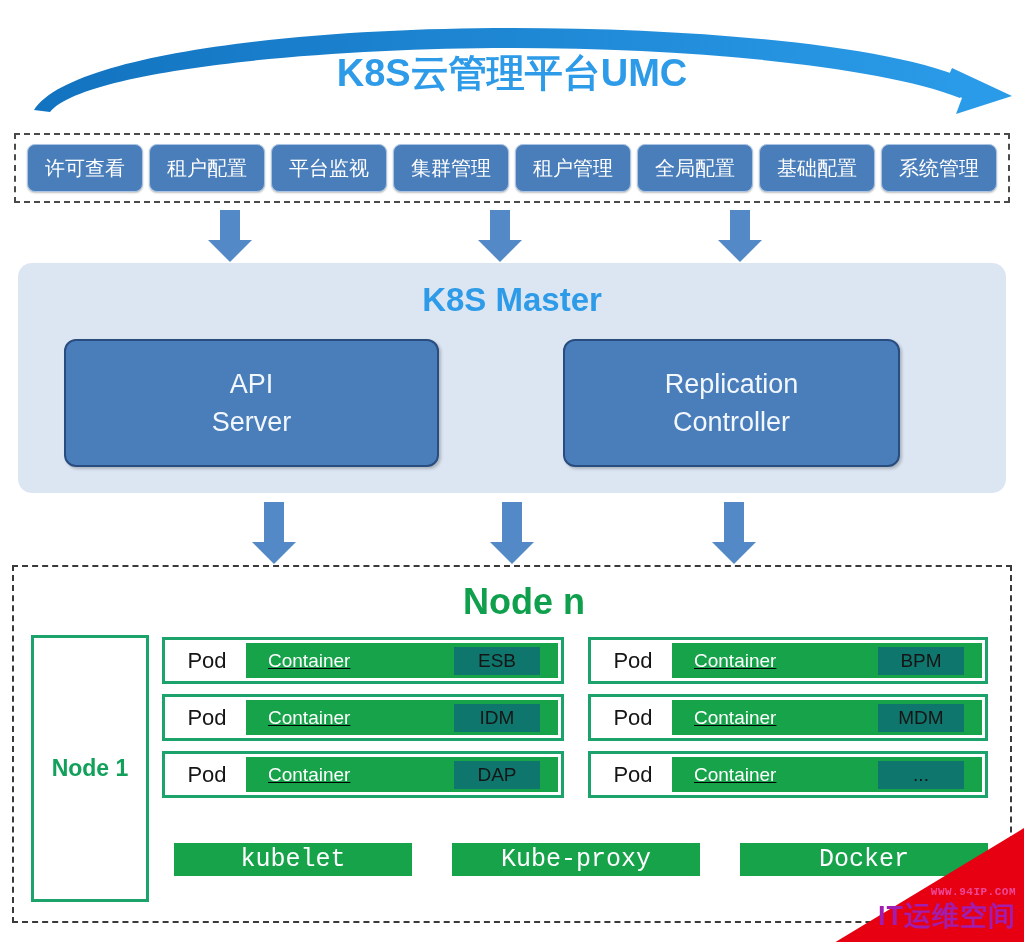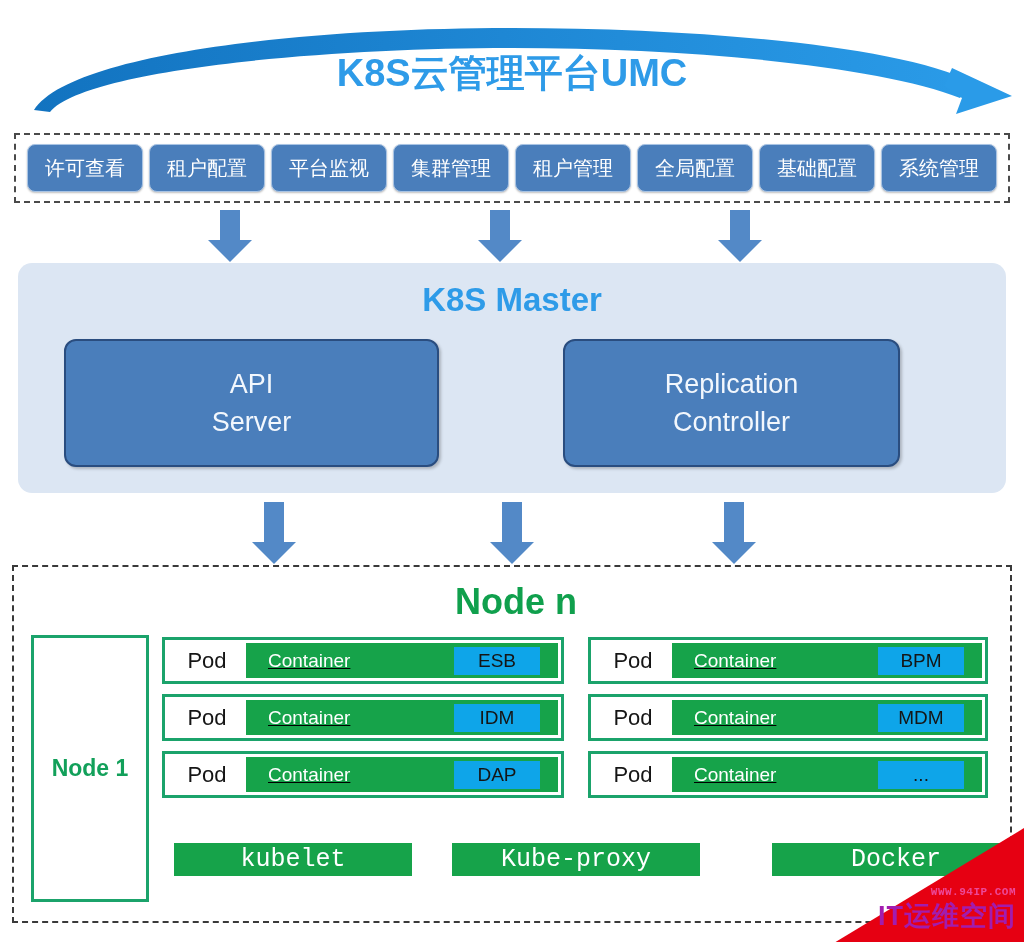--- a/index.html
+++ b/index.html
@@ -86,21 +86,21 @@
   #master-box-api { left: 46px; width: 375px; }
   #master-box-rc  { left: 545px; width: 337px; }
 
   
   .node-region {
     position: absolute; left: 12px; top: 565px;
     width: 1000px; height: 358px;
     border: 2px dashed #3a3a3a;
   }
   .node-title {
-    position: absolute; left: 4px; top: 14px; width: 100%;
+    position: absolute; left: 12px; top: 14px; width: 100%;
     text-align: center;
     font-size: 36px; font-weight: bold;
     color: #10A04D;
   }
   .node1-box {
     position: absolute; left: 17px; top: 68px;
     width: 118px; height: 267px;
     border: 3px solid #1BA36B;
     background: #ffffff;
     display: flex; align-items: center; justify-content: center;
@@ -130,21 +130,21 @@
     text-decoration: underline;
   }
   .container-label {
     color: #ffffff; font-size: 19px;
     margin-left: 14px;
   }
   .app-chip {
     position: absolute; right: 18px; top: 50%;
     transform: translateY(-50%);
     min-width: 86px; height: 28px;
-    background: #0ea5e9;
+    background: #0f766e;
     color: #151515; font-size: 19px;
     display: flex; align-items: center; justify-content: center;
   }
 
   
   .svc {
     position: absolute; top: 843px;
     height: 33px;
     background: #16A34A;
     color: #ffffff; font-size: 25px;
@@ -292,21 +292,21 @@
   <div class="pod" style="left:588px; top:751px; width:400px;">
     <div class="pod-label">Pod</div>
     <div class="container-block">
       <span class="container-label">Container</span>
       <span class="app-chip">...</span>
     </div>
   </div>
 
   <div class="svc" style="left:174px; width:238px;">kubelet</div>
   <div class="svc" style="left:452px; width:248px;">Kube-proxy</div>
-  <div class="svc" style="left:740px; width:248px;margin-left:32px;">Docker</div>
+  <div class="svc" style="left:740px; width:248px;">Docker</div>
 
   <div class="watermark">
     <div class="wm-tri"></div>
     <div class="wm-url">WWW.94IP.COM</div>
     <div class="wm-name">IT运维空间</div>
   </div>
 
 </div>
 
 </body></html>

